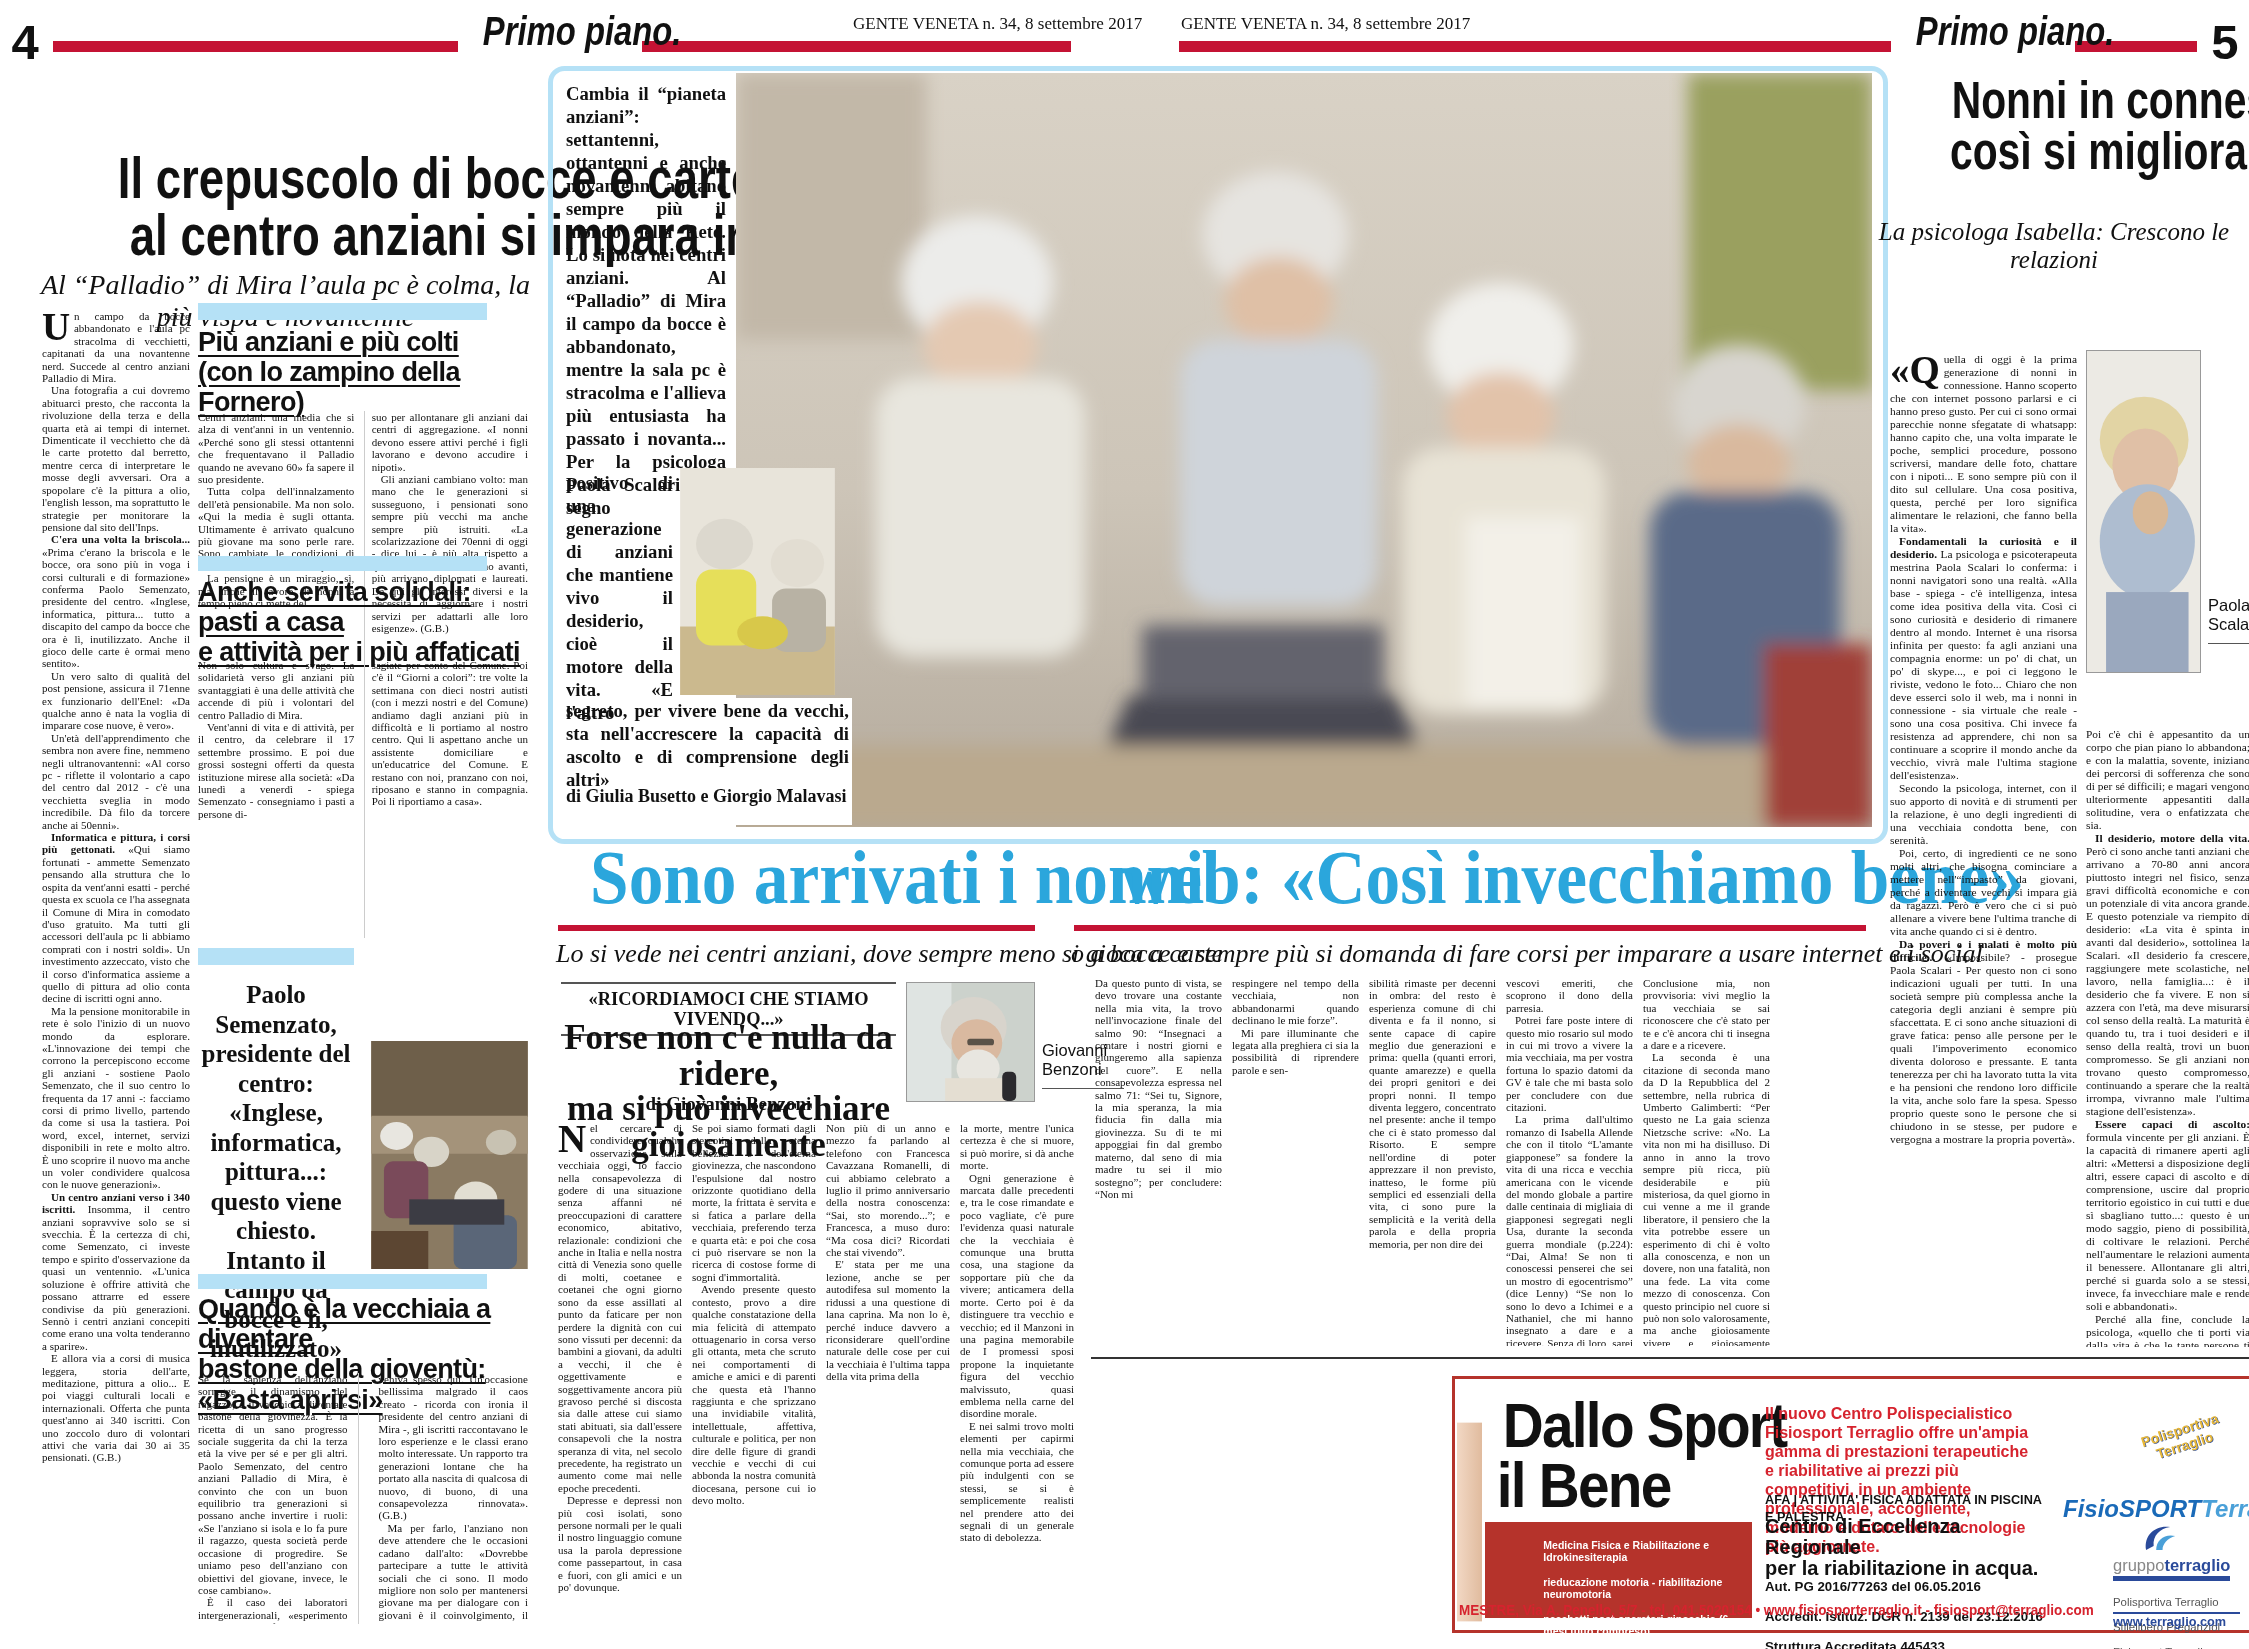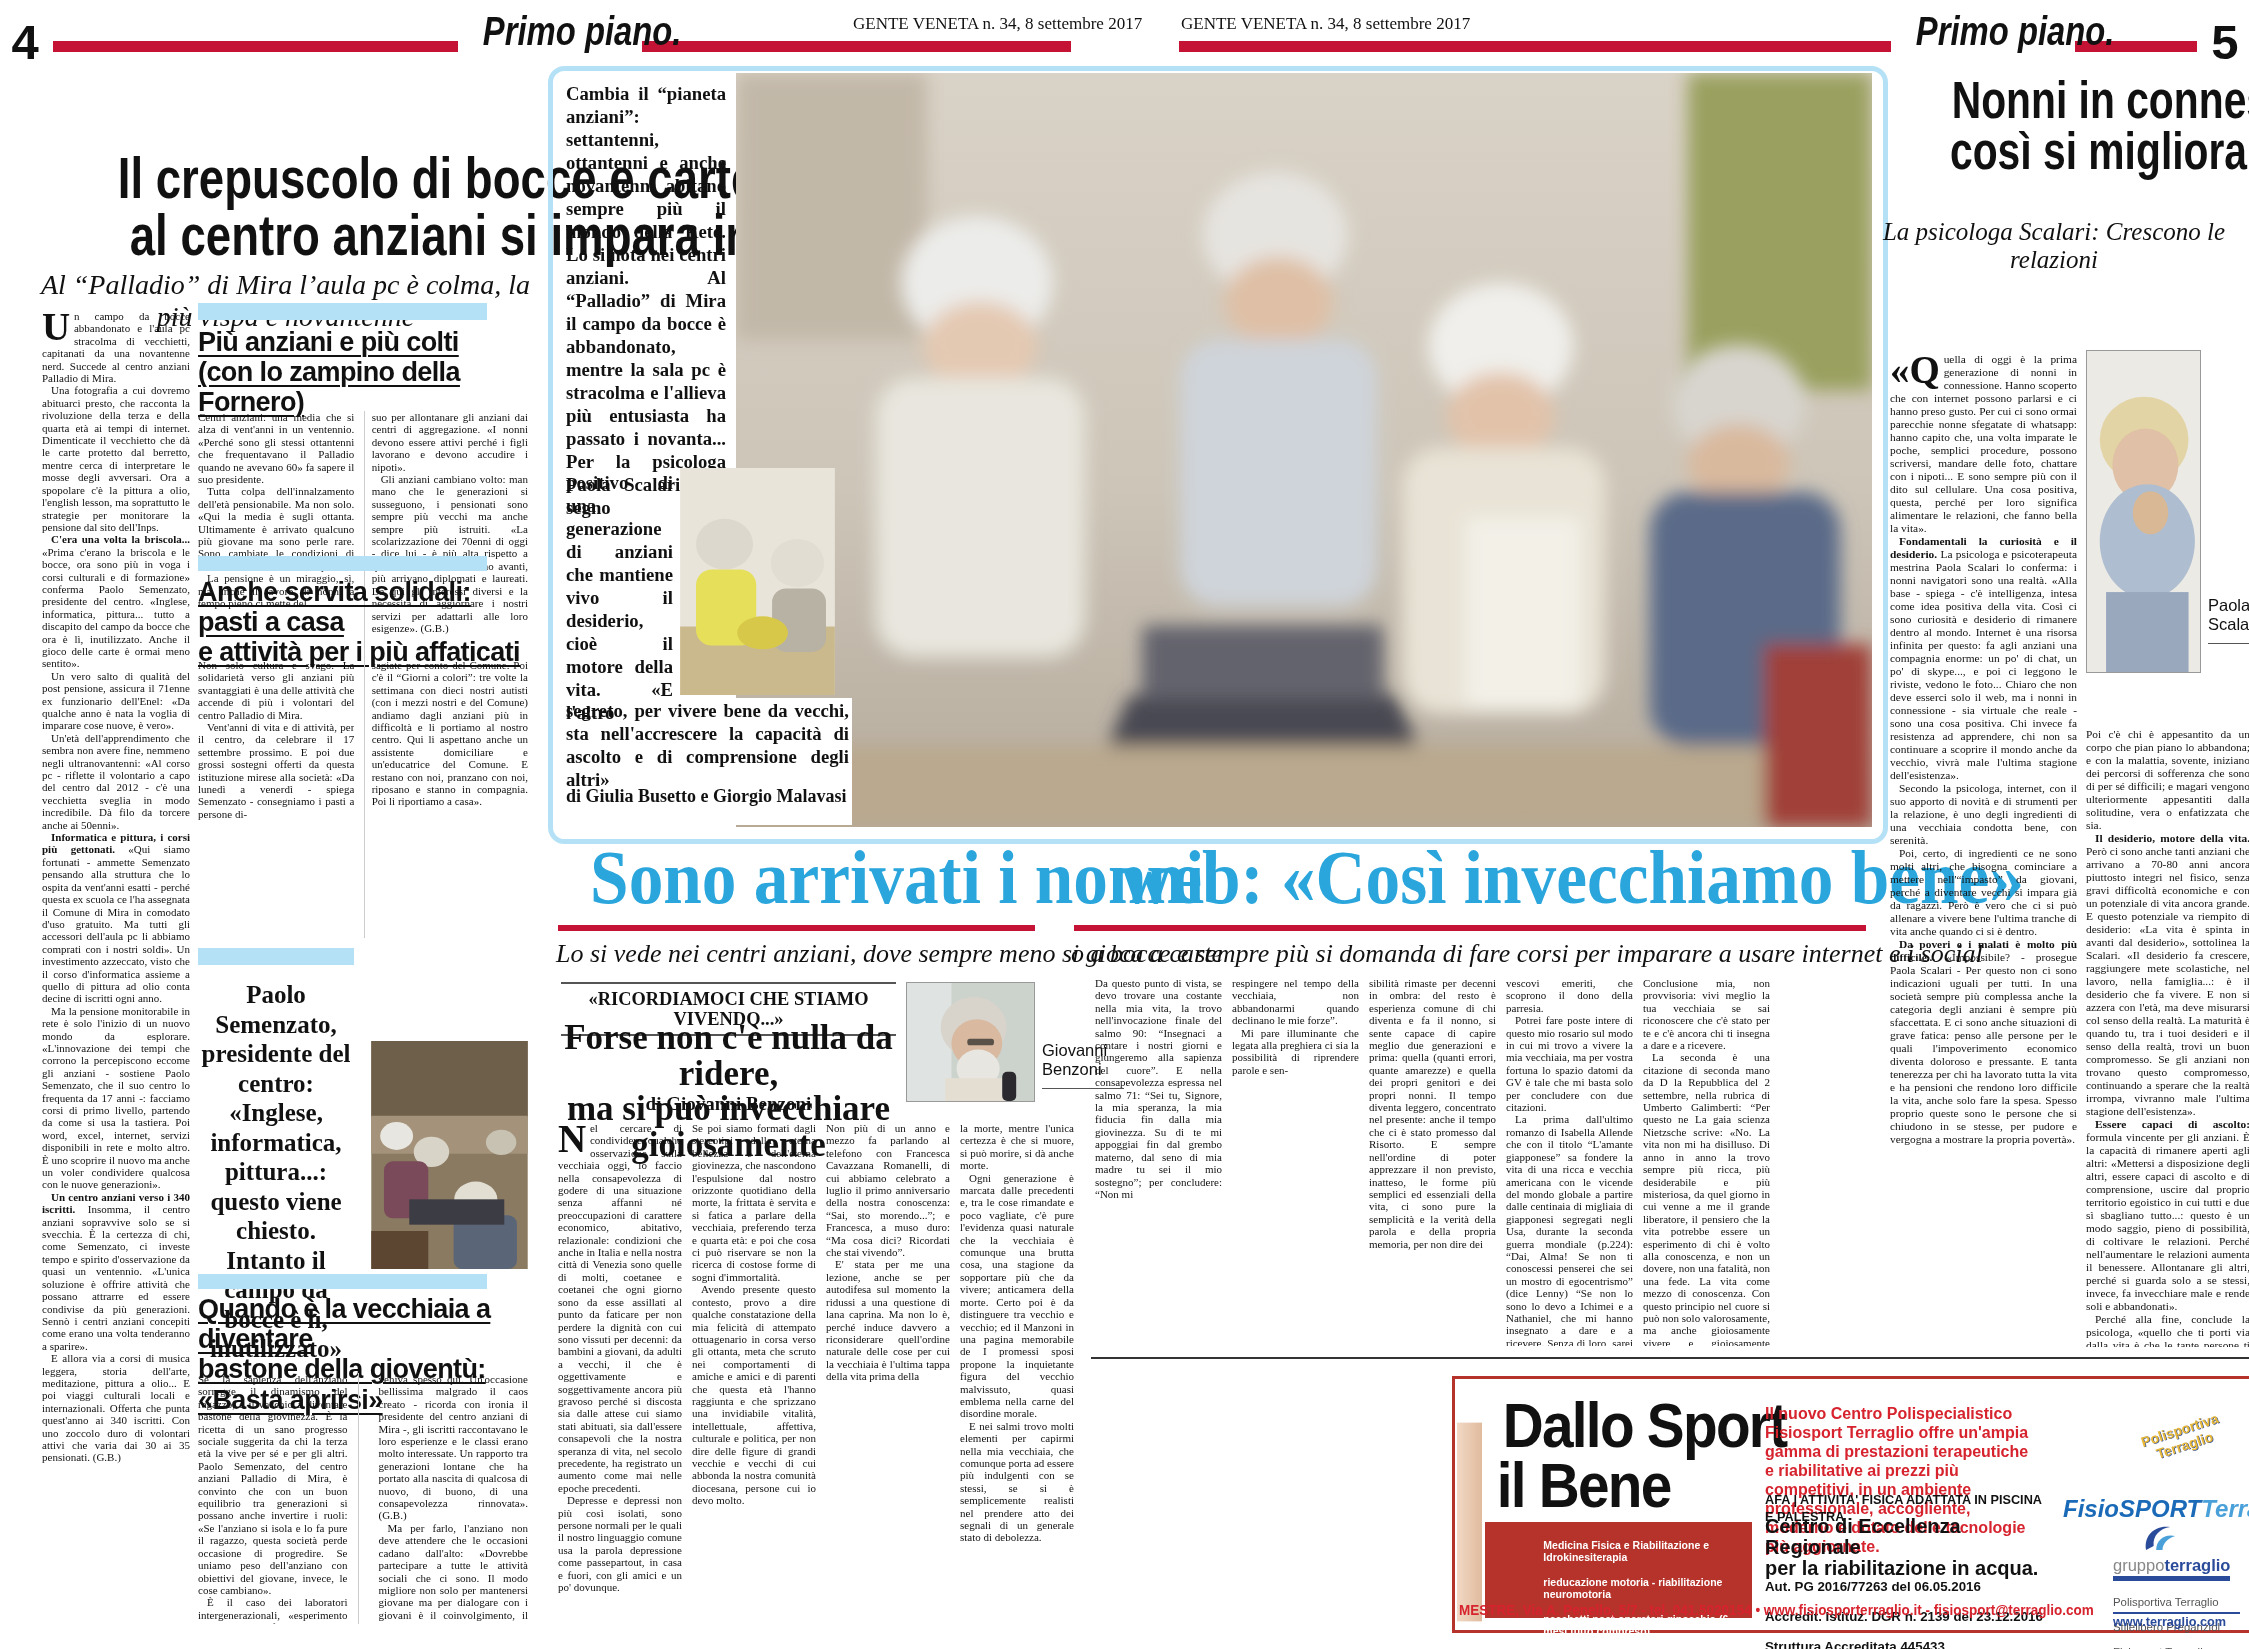--- a/index.html
+++ b/index.html
@@ -255,21 +255,21 @@
     <div class="bodycol" style="width:127px;height:369px;">
         <p>Conclusione mia, non provvisoria: vivi meglio la tua vecchiaia se sai riconoscere che c'è stato per te e c'è ancora chi ti insegna a dare e a ricevere.</p>
         <p>La seconda è una citazione di seconda mano da D la Repubblica del 2 settembre, nella rubrica di Umberto Galimberti: “Per questo ne La gaia scienza Nietzsche scrive: «No. La vita non mi ha disilluso. Di anno in anno la trovo sempre più ricca, più desiderabile e più misteriosa, da quel giorno in cui venne a me il grande liberatore, il pensiero che la vita potrebbe essere un esperimento di chi è volto alla conoscenza, e non un dovere, non una fatalità, non una fede. La vita come mezzo di conoscenza. Con questo principio nel cuore si può non solo valorosamente, ma anche gioiosamente vivere e gioiosamente ridere». Conclusione mia: è una possibilità da prendere alla lettera.</p>
       </div>
   </div>
 
   <div class="abs headline-black" style="left:1897px;top:75px;width:353px;font-size:51px;">
     <span class="cond">Nonni in connessione:</span><br>
     <span class="cond">così si migliora la vita</span>
   </div>
-  <div class="abs subhead" style="left:1858px;top:218px;width:392px;font-size:25px;">La psicologa Scalari: Crescono le relazioni</div>
+  <div class="abs subhead" style="left:1858px;top:218px;width:392px;font-size:25px;">La psicologa Isabella: Crescono le relazioni</div>
   <div class="abs bodycol" style="left:1890px;top:353px;width:187px;height:995px;font-size:11.4px;line-height:13px;">
       <p><span class="dc">«Q</span>uella di oggi è la prima generazione di nonni in connessione. Hanno scoperto che con internet possono parlarsi e ci hanno preso gusto. Per cui ci sono ormai parecchie nonne sfegatate di whatsapp: hanno capito che, una volta imparate le poche, semplici procedure, possono scriversi, mandare delle foto, chattare con i nipoti... E sono sempre più con il dito sul cellulare. Una cosa positiva, questa, perché per loro significa alimentare le relazioni, che fanno bella la vita».</p>
       <p><b>Fondamentali la curiosità e il desiderio. </b>La psicologa e psicoterapeuta mestrina Paola Scalari lo conferma: i nonni navigatori sono una realtà. «Alla base - spiega - c'è intelligenza, intesa come idea positiva della vita. Così ci sono curiosità e desiderio di rimanere dentro al mondo. Internet è una risorsa infinita per questo: fa agli anziani una compagnia enorme: un po' di chat, un po' di skype..., e poi ci leggono le riviste, vedono le foto... Chiaro che non deve esserci solo il web, ma i nonni in connessione - sia virtuale che reale - sono una cosa positiva. Chi invece fa resistenza ad apprendere, chi non sa continuare a scoprire il mondo anche da vecchio, vivrà male l'ultima stagione dell'esistenza».</p>
       <p>Secondo la psicologa, internet, con il suo apporto di novità e di strumenti per la relazione, è uno degli ingredienti di una vecchiaia condotta bene, con serenità.</p>
       <p>Poi, certo, di ingredienti ce ne sono molti altri, che bisogna cominciare a mettere nell'“impasto” da giovani, perché a diventare vecchi si impara già da ragazzi. Però è vero che ci si può allenare a vivere bene l'ultima tranche di vita anche quando ci si è dentro.</p>
       <p><b>Da poveri e i malati è molto più difficile... </b>«Impossibile? - prosegue Paola Scalari - Per questo non ci sono indicazioni uguali per tutti. In una società sempre più complessa anche la categoria degli anziani è sempre più sfaccettata. E ci sono anche situazioni di grave fatica: penso alle persone per le quali l'impoverimento economico diventa doloroso e pressante. E tanta tenerezza per chi ha lavorato tutta la vita e ha pensioni che rendono loro difficile la vita, anche solo fare la spesa. Spesso proprio queste sono le persone che si chiudono in se stesse, per pudore e vergogna a mostrare la propria povertà».</p>
     </div>
   <div class="abs photo" style="left:2086px;top:350px;width:113px;height:321px;border:0.6px solid #999;">
     <svg width="113" height="321" viewBox="0 0 178 506">
       <rect width="178" height="506" fill="#eceae4"></rect>

